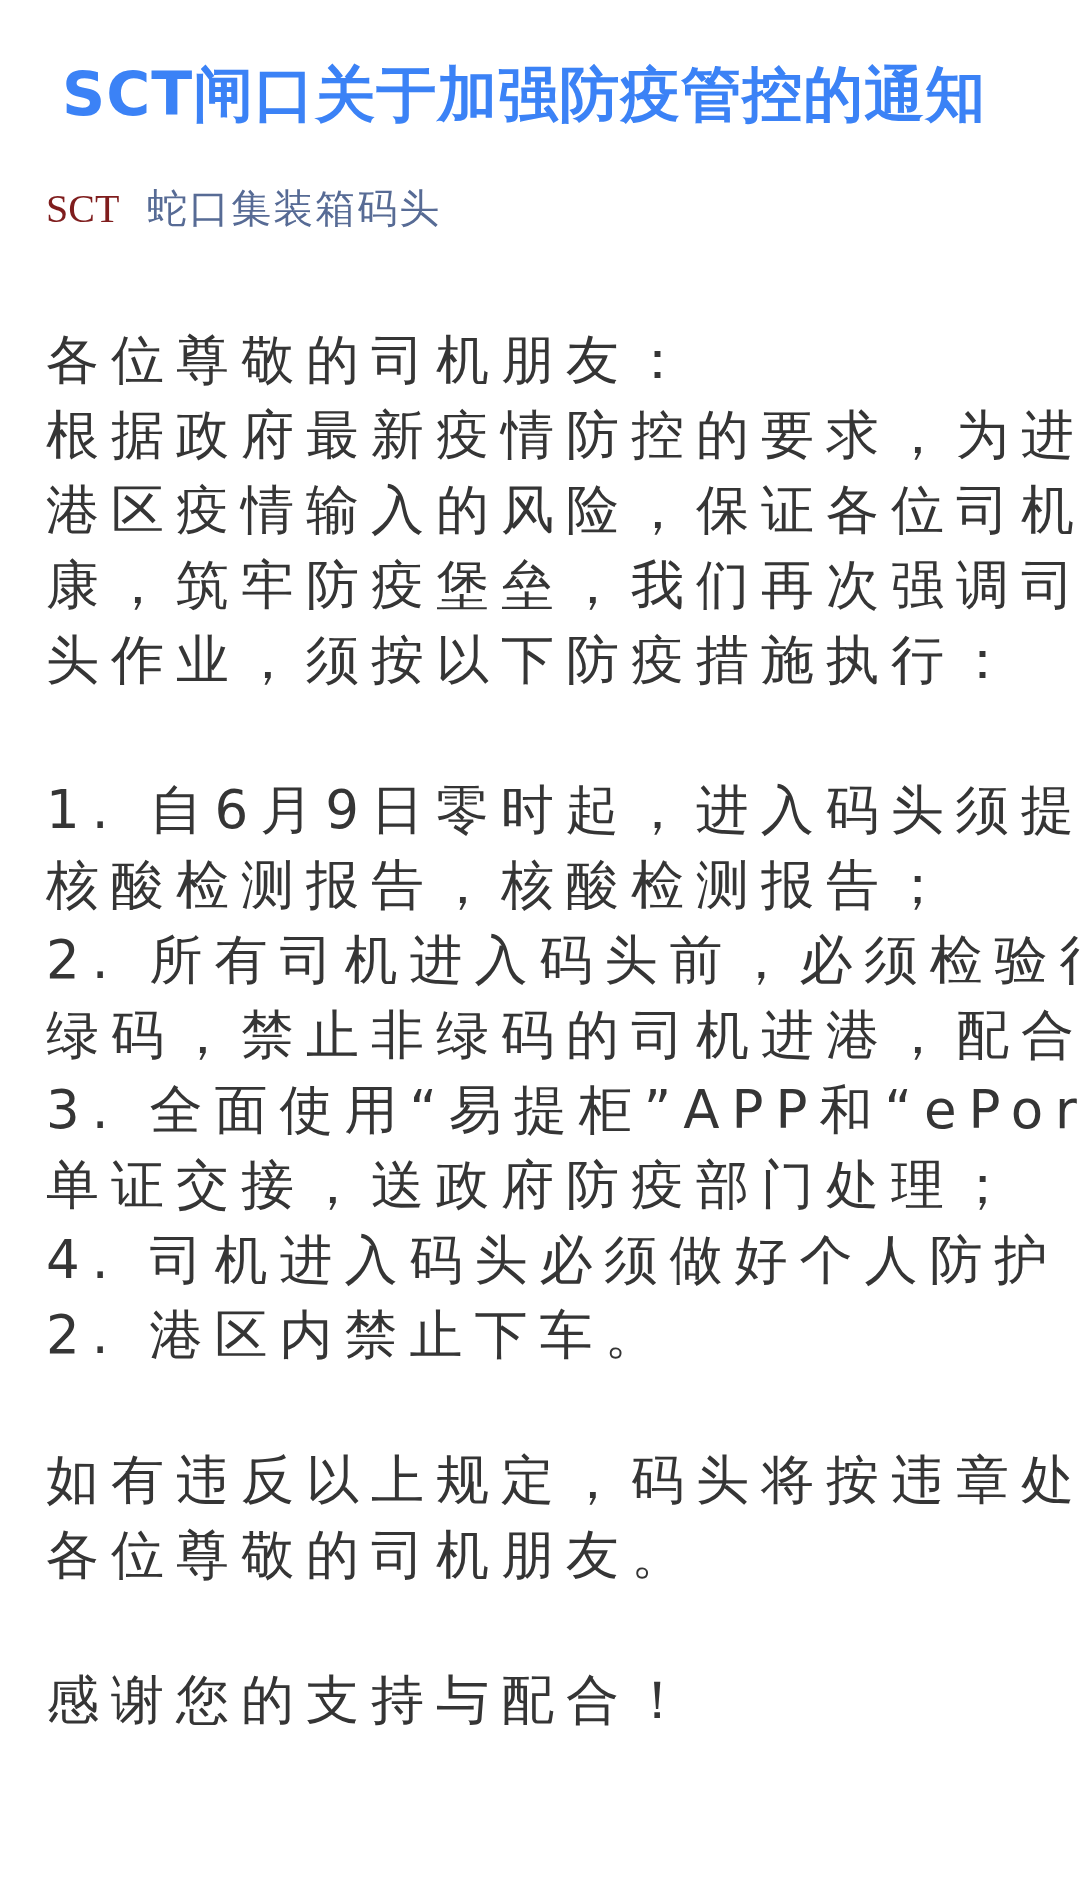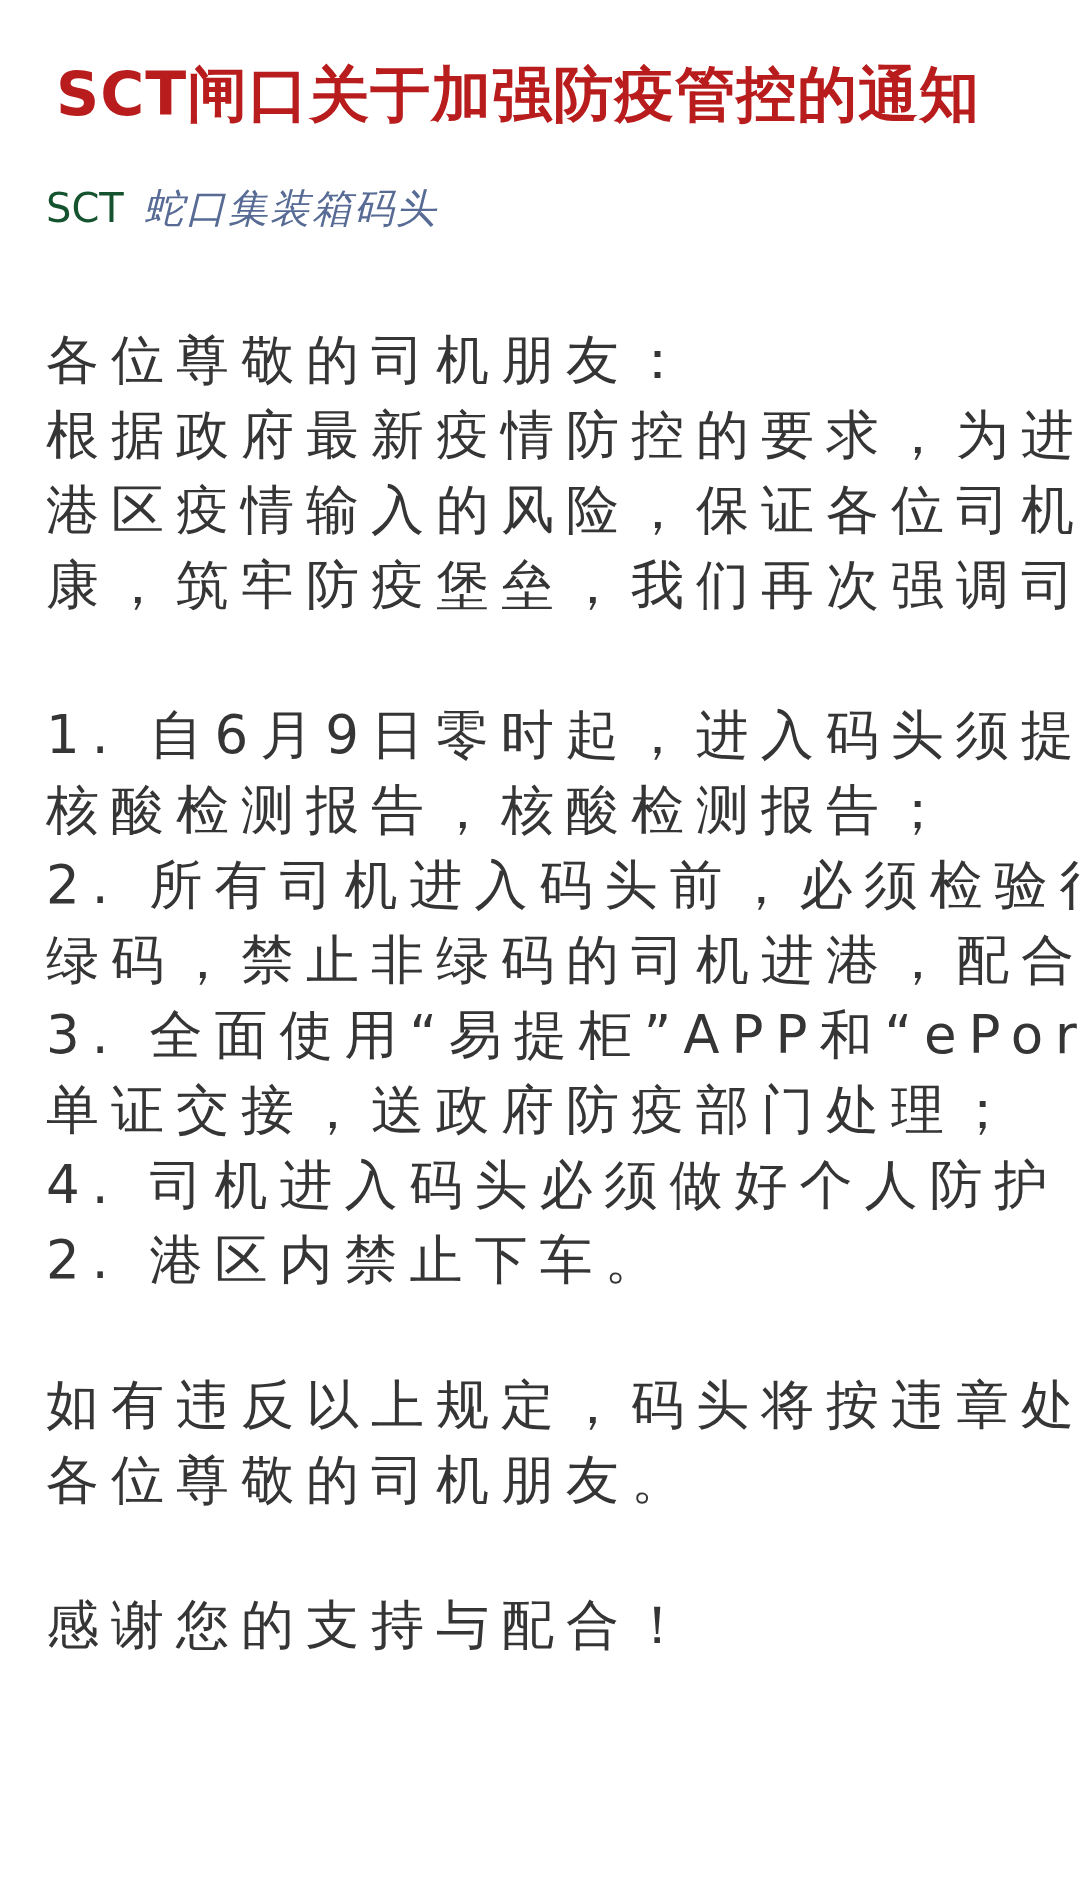--- a/index.html
+++ b/index.html
@@ -17,45 +17,45 @@
   }
   .page {
     position: absolute;
     left: 46px;
     top: 0;
     width: 1000px;
   }
   .title {
     position: absolute;
     top: 52px;
-    left: 10px;
+    left: 16px;
     margin: 0;
     font-size: 60px;
     font-weight: bold;
     line-height: 84px;
-    color: #b91c1c;
+    color: #3b82f6;
     white-space: nowrap;
     letter-spacing: 1px;
   }
   .meta {
     position: absolute;
     top: 178px;
     left: 0;
     font-size: 40px;
     line-height: 60px;
     white-space: nowrap;
   }
   .meta .source {
-    color: #14532d;
-    margin-right: 20px;
+    color: #7f1d1d;
+    margin-right: 28px;
+    font-family: Liberation Serif, serif;
   }
   .meta .account {
     color: #576b95;
     letter-spacing: 2px;
-    font-style: italic;
   }
   .body {
     position: absolute;
     top: 322px;
     left: 0;
     width: 1000px;
     font-size: 53px;
     line-height: 75px;
     color: #353535;
     letter-spacing: 12px;
@@ -82,20 +82,21 @@
     <span class="source">SCT</span><span class="account">蛇口集装箱码头</span>
   </div>
 
   <div class="body">
 
     <div class="para">
       <span class="line">各位尊敬的司机朋友：</span>
       <span class="line">根据政府最新疫情防控的要求，为进一步管控</span>
       <span class="line">港区疫情输入的风险，保证各位司机的身体健</span>
       <span class="line">康，筑牢防疫堡垒，我们再次强调司机进入码</span>
+      <span class="line">头作业，须按以下防疫措施执行：</span>
     </div>
 
     <div class="gap-lg"></div>
 
     <div class="para">
       <div>
         <span class="line">1. 自6月9日零时起，进入码头须提供3天内的</span>
         <span class="line">核酸检测报告，核酸检测报告；</span>
       </div>
       <div>

